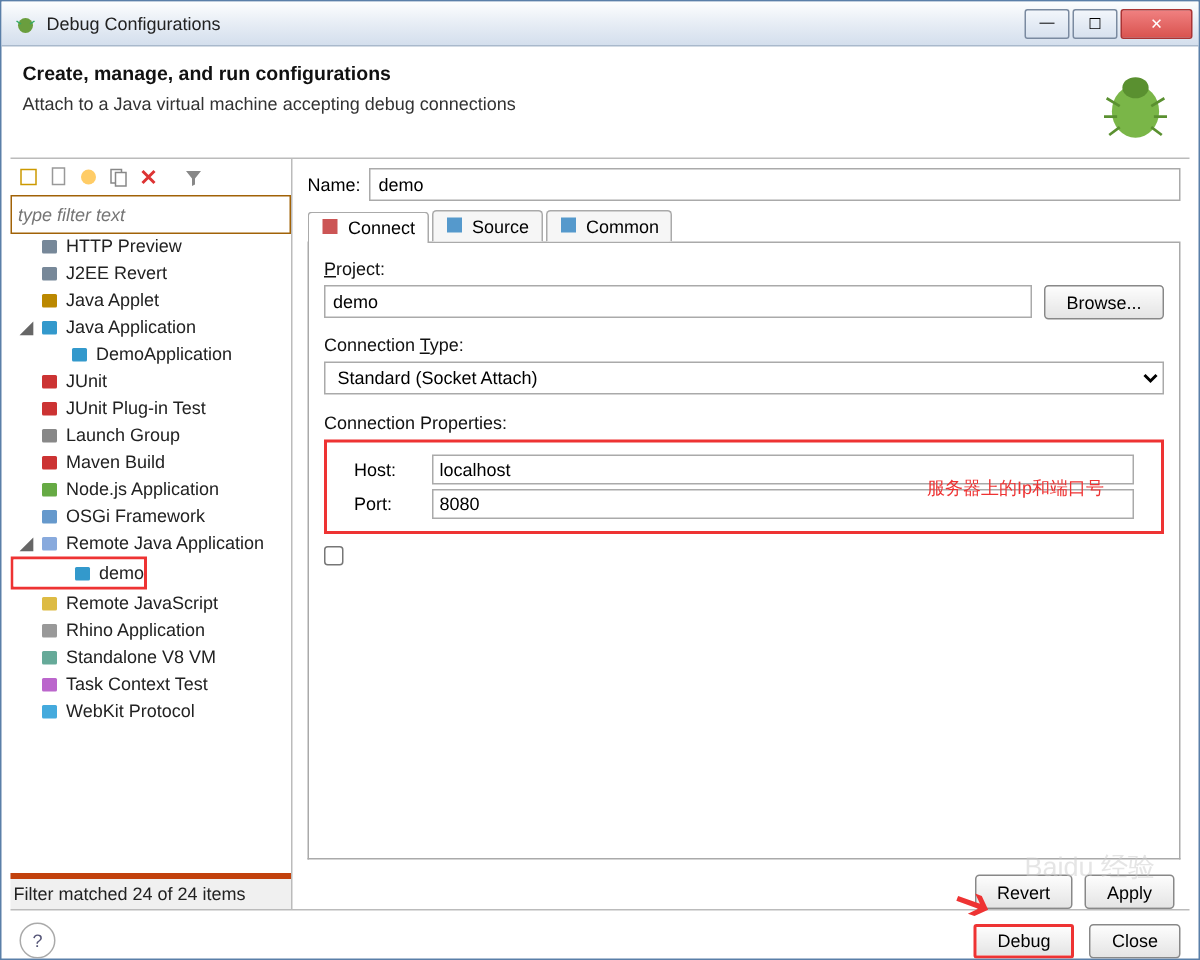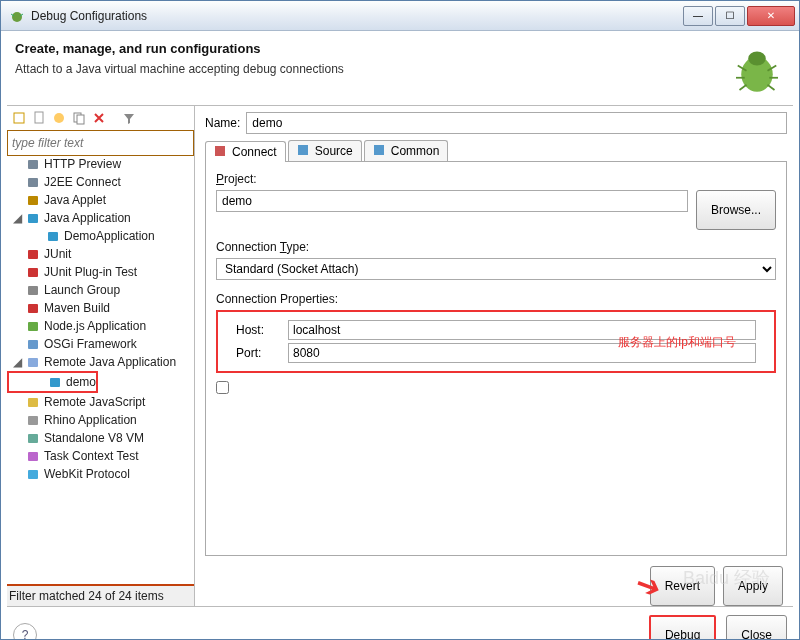--- a/index.html
+++ b/index.html
@@ -29,36 +29,36 @@
 .filter { height: 23px; }
 .filter input { width: 100%; height: 22px; border:1px solid #a16207; padding: 12px 4px; color:#999; font-style:italic; }
 .tree { flex:1; overflow:hidden; padding: 2px 0; font-size:12px; color:#222; }
 .tree-item { display:flex; align-items:center; height:18px; padding-left: 24px; white-space:nowrap; cursor:pointer;}
 .tree-item .ticon { width:16px; height:16px; margin-right:3px; flex-shrink:0; display:inline-flex; align-items:center; justify-content:center; font-size:10px;}
 .tree-item.depth1 { padding-left:20px; }
 .tree-item.depth2 { padding-left:38px; }
 .tree-item .expander { width:12px; display:inline-block; color:#666; margin-left:-14px; }
 .tree-item.selected { background:#fff; }
 .red-box { border: 2px solid #e33; }
-.filter-status { border-top:2px solid #c2410c; padding:3px 2px; color:#222; background:#f0f0f0;}
+.filter-status { border-top:4px solid #c2410c; padding:3px 2px; color:#222; background:#f0f0f0;}
 
 .right { flex:1; display:flex; flex-direction:column; padding: 6px 6px 0 10px; }
 .name-row { display:flex; align-items:center; margin-bottom:6px; gap:6px;}
 .name-row input { flex:1; height:22px; border:1px solid #aaa; padding:2px 5px; }
 .tabs { display:flex; border-bottom:1px solid #aaa; }
 .tab { padding: 3px 8px; border:1px solid #aaa; border-bottom:none; margin-right:2px; background:#f6f6f6; border-radius: 3px 3px 0 0; display:flex; align-items:center; gap:4px; cursor:pointer;}
 .tab.active { background:#fff; position:relative; top:1px; }
 .tab .ticon { width:14px; height:14px; }
 
 .tabpane { border:1px solid #aaa; border-top:none; flex:1; padding: 8px 10px; background:#fff; position:relative;}
 .field-label { color:#111; margin: 2px 0 4px; }
 .field-label .u { text-decoration: underline; }
 .project-row { display:flex; gap:8px; margin-bottom:10px;}
 .project-row input { flex:1; height:22px; border:1px solid #aaa; padding:2px 5px;}
-.btn { height:40px; padding: 0 14px; border:1px solid #888; background:linear-gradient(#fdfdfd,#e4e4e4); border-radius:3px; cursor:pointer;}
+.btn { height:23px; padding: 0 14px; border:1px solid #888; background:linear-gradient(#fdfdfd,#e4e4e4); border-radius:3px; cursor:pointer;}
 select.conn-type { width:100%; height:22px; border:1px solid #aaa; margin-bottom:10px; background:#fff; padding:2px 4px;}
 
 .conn-props { position:relative; }
 .props-box { border:2px solid #e33; padding:5px 18px; position:relative;}
 .prop-row { display:flex; align-items:center; margin:3px 0; gap:4px;}
 .prop-row label { width:48px; }
 .prop-row input { flex:1; height:20px; border:1px solid #aaa; padding:1px 4px;}
 .annot { position:absolute; color:#e33; left:400px; top: 22px; font-size:12px; pointer-events:none;}
 .cb-row { margin-top:8px; display:flex; align-items:center; gap:4px;}
 
@@ -155,21 +155,21 @@
             </svg>
           </span>
           <span>HTTP Preview</span>
         </div><div class="tree-item depth1">
           <span class="expander"></span>
           <span class="ticon">
             <svg width="14" height="14">
               <rect x="2" y="3" width="10" height="9" rx="1" fill="#789"></rect>
             </svg>
           </span>
-          <span>J2EE Connect</span>
+          <span>J2EE Revert</span>
         </div><div class="tree-item depth1">
           <span class="expander"></span>
           <span class="ticon">
             <svg width="14" height="14">
               <rect x="2" y="3" width="10" height="9" rx="1" fill="#b80"></rect>
             </svg>
           </span>
           <span>Java Applet</span>
         </div><div class="tree-item depth1">
           <span class="expander">◢</span>

